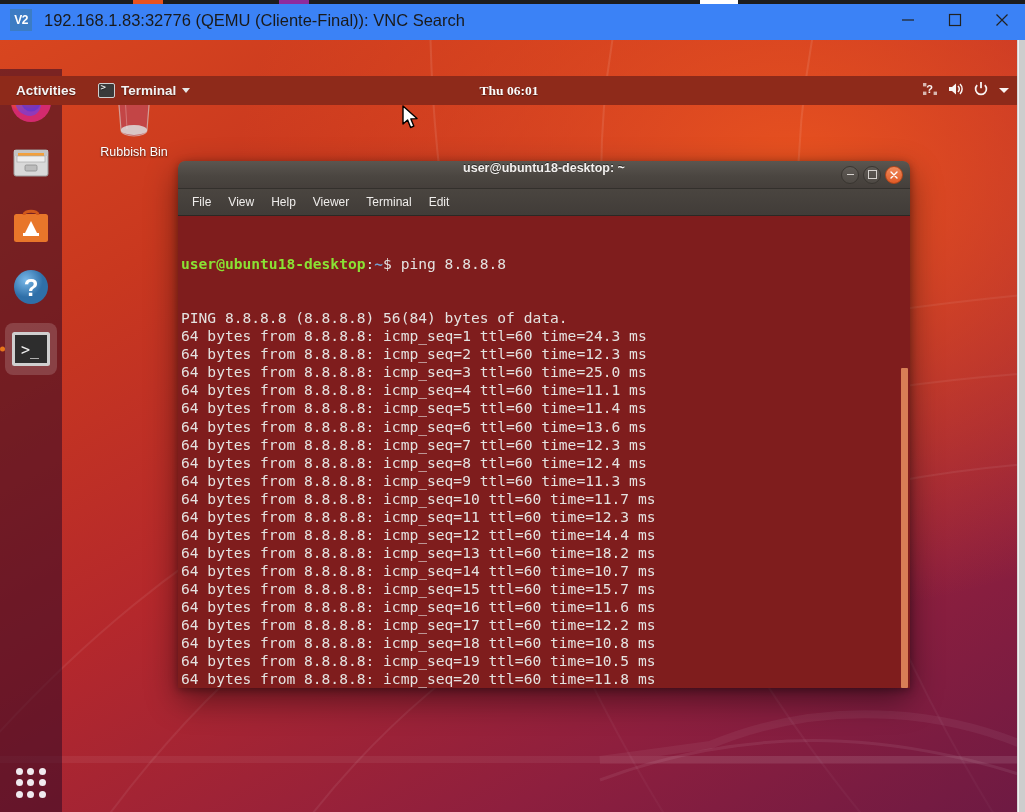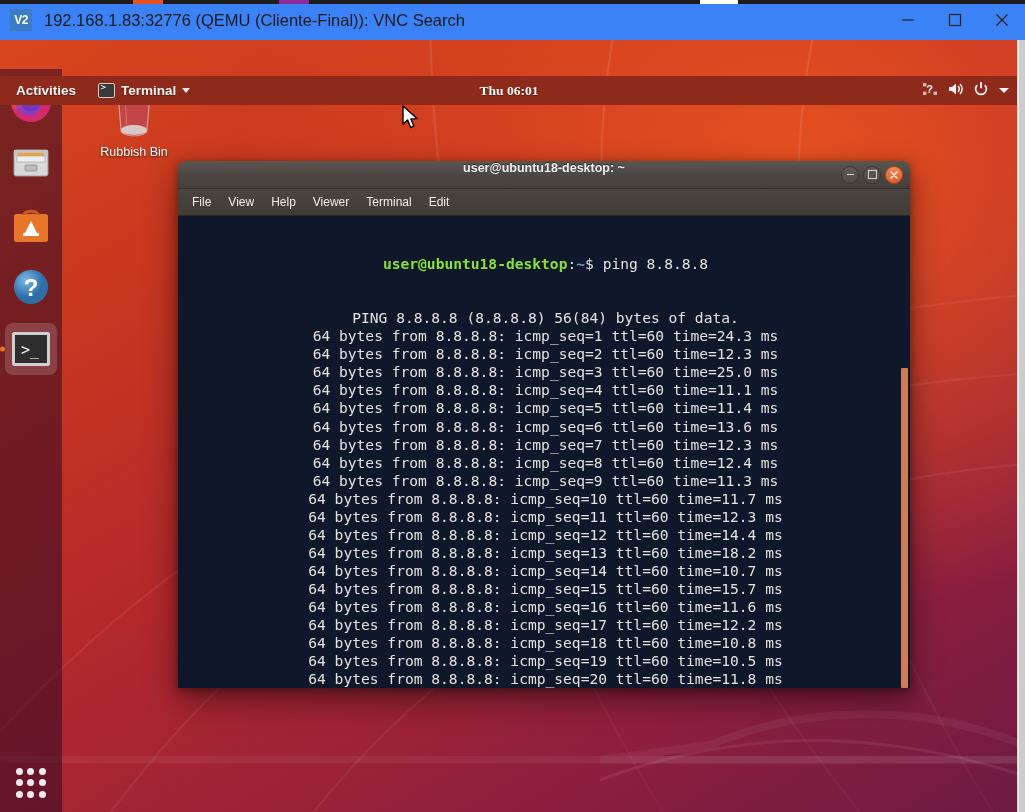--- a/index.html
+++ b/index.html
@@ -296,23 +296,22 @@
   }
   .term-menubar span {
     font-size: 12px;
     color: #efedeb;
     font-family: "Liberation Sans", sans-serif;
   }
 
   .term-body {
     position: relative;
     height: 474px;
-    background: #0f172a;
+    background: #7f1d1d;
     overflow: hidden;
-    text-align: center;
   }
   .term-text {
     position: absolute;
     left: 3px; top: 3px;
     right: 0;
     font-family: "DejaVu Sans Mono", "Liberation Mono", monospace;
     font-size: 14.6px;
     line-height: 18.05px;
     color: #e4e2e0;
     white-space: pre;

